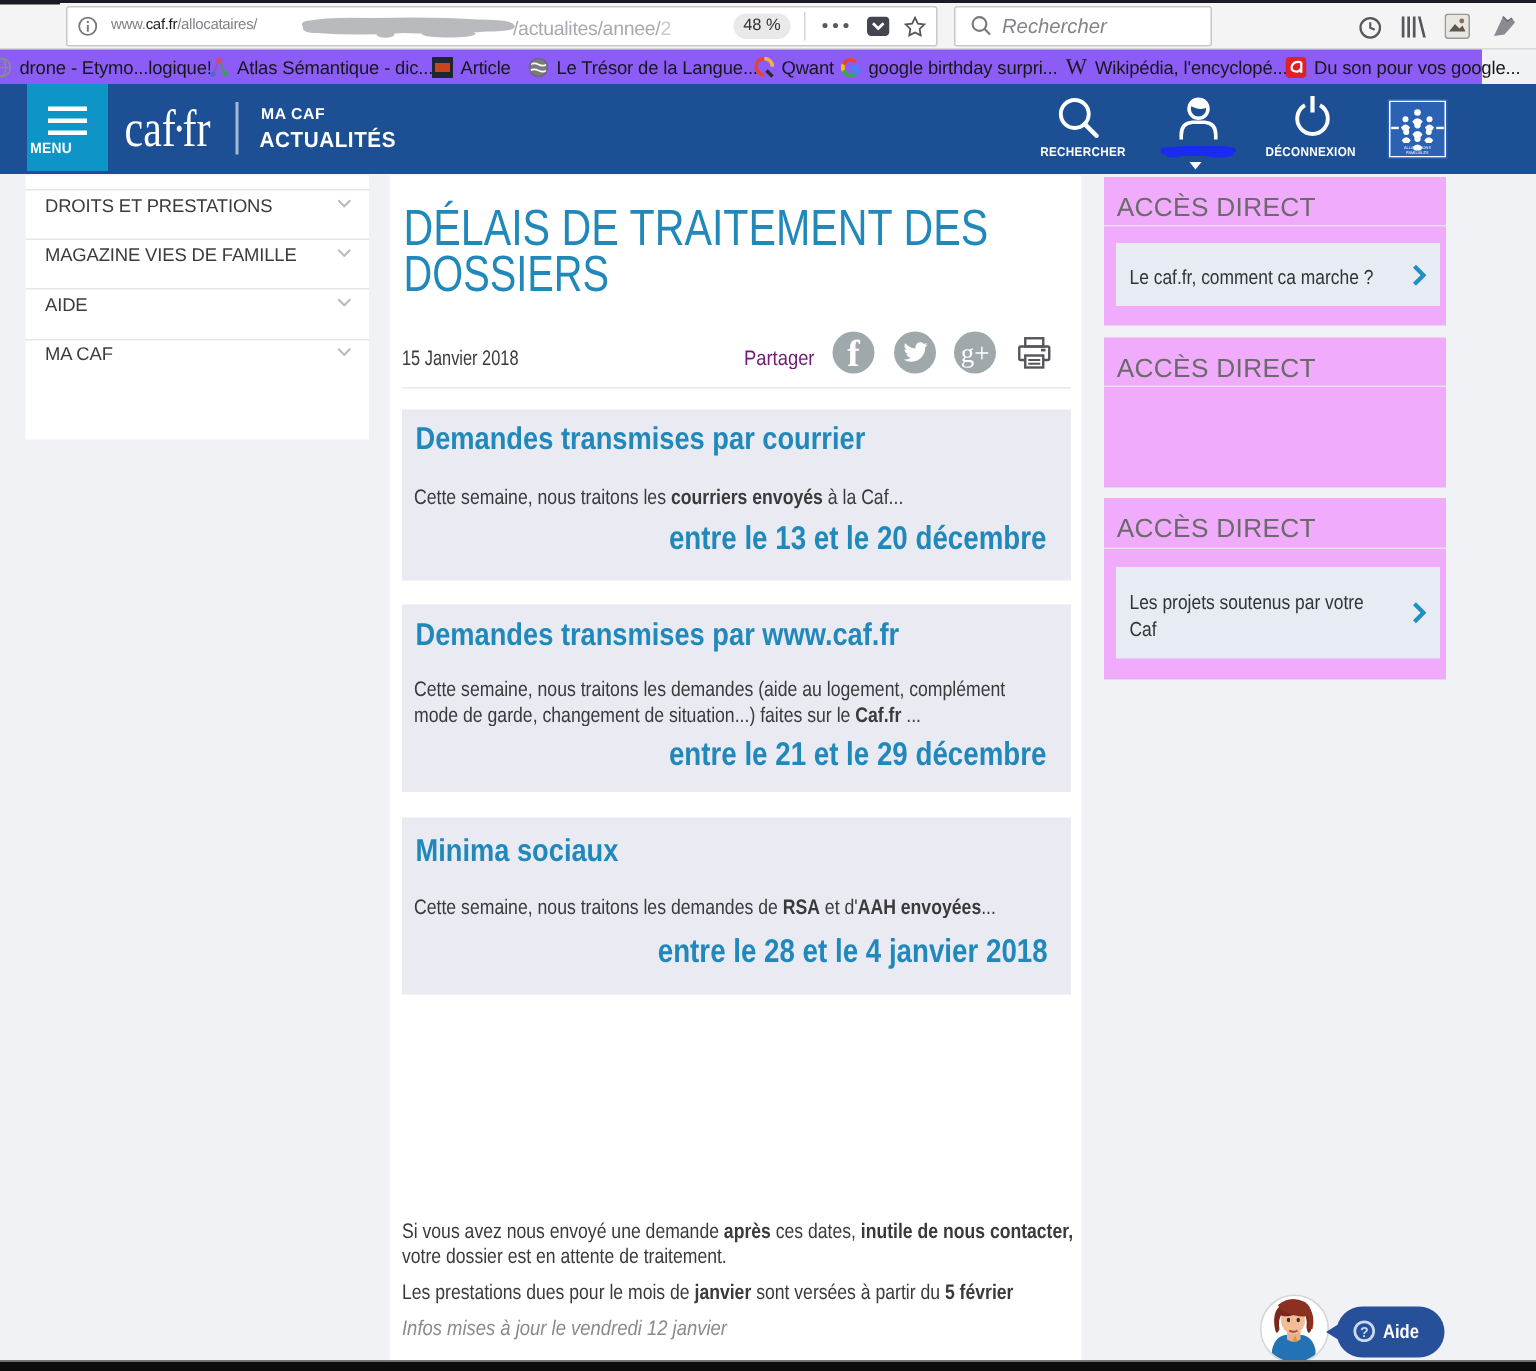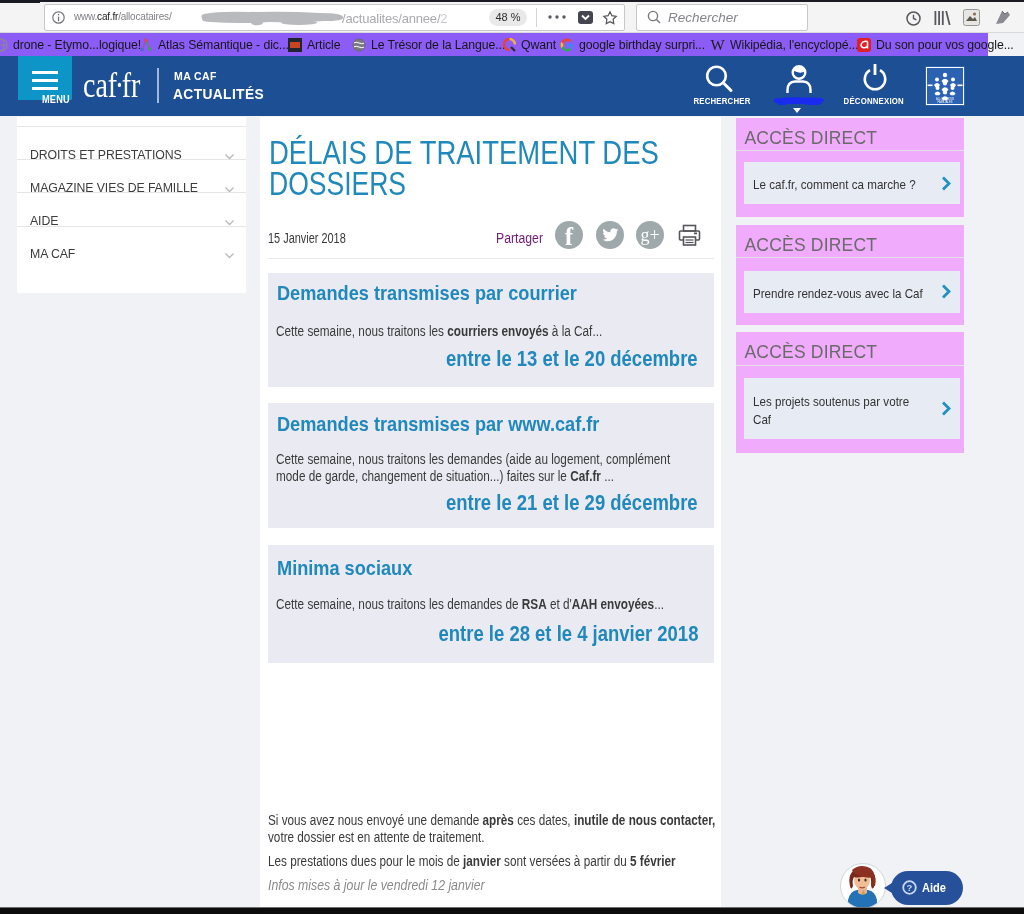--- a/index.html
+++ b/index.html
@@ -16,32 +16,32 @@
 #searchbar{left:636px;top:4px;width:172px;height:27px;background:#fff;border:1px solid #c8c8ca;border-radius:2px}
 #urltxt{left:74px;top:11px;font-size:10px;letter-spacing:-.2px;color:#808087;white-space:nowrap}
 #urltxt b{color:#1b1b1d;font-weight:normal}
 #zoompill{left:489px;top:9px;width:38px;height:17px;background:#e9e9ea;border-radius:9px;font-size:11px;color:#2f2f31;text-align:center;line-height:17px}
 #urlsep{left:536px;top:8px;width:1px;height:19px;background:#d4d4d6}
 #bookbar{left:0;top:33px;width:988px;height:23px;background:#8b5cf6}
 .bk{position:absolute;top:0;display:flex;align-items:center;height:23px;font-size:12.3px;letter-spacing:-.1px;color:#17171a;white-space:nowrap}
 .bk svg,.bk .bico{margin-right:5px;flex:0 0 auto}
 
 #hdr{left:0;top:56px;width:1024px;height:60px;background:#1d4f94}
-#menuTile{left:18px;top:56px;width:54px;height:44px;background:#0c95c6;color:#fff;text-align:right}
+#menuTile{left:18px;top:56px;width:54px;height:58px;background:#0c95c6;color:#fff;text-align:left}
 #menuTile .bars{margin:15px auto 4px;width:26px}
 #menuTile .bar{height:3px;background:#fff;margin-bottom:4.8px}
 #menuTile .lbl{font-size:10px;font-weight:bold;letter-spacing:.2px;transform:scaleX(.92)}
 #caflogo{left:83px;top:68px;color:#fff;font-family:"Liberation Serif",serif;font-size:35px;line-height:35px;transform:scaleX(.80);transform-origin:0 0;letter-spacing:0px;white-space:nowrap}
 #hdrdiv{left:157px;top:68px;width:1.5px;height:35px;background:rgba(255,255,255,.6)}
 #macaf{left:174px;top:70px;color:#fff;font-size:10.5px;font-weight:bold;letter-spacing:.4px}
 #actual{left:173px;top:86px;color:#fff;font-size:14.5px;font-weight:bold;letter-spacing:.4px;transform:scaleX(.95);transform-origin:0 0}
 .hlabel{position:absolute;color:#fff;font-size:8.5px;font-weight:bold;letter-spacing:.2px;text-align:center;white-space:nowrap}
 
 #sidebar{left:17px;top:117px;width:229px;height:176px;background:#fff;padding-top:9px}
-.sitem{height:33.2px;border-top:1px solid #e6e6e8;display:flex;align-items:flex-end;justify-content:space-between;padding:0 11px 0 13px;font-size:12.3px;color:#3b3b3b;letter-spacing:-.1px}
+.sitem{height:33.2px;border-top:1px solid #e6e6e8;display:flex;align-items:flex-start;justify-content:space-between;padding:0 11px 0 13px;font-size:12.3px;color:#3b3b3b;letter-spacing:-.1px}
 .sitem span,.sitem svg{position:relative;top:2.5px}
 .chev{width:11px;height:11px}
 
 #main{left:260px;top:117px;width:461px;height:790px;background:#fff}
 .t34{font-size:34px;line-height:37px;color:#2088ba;white-space:nowrap;transform-origin:0 0}
 #daterow{left:268px;top:230px;font-size:14px;color:#3a3a3a}
 #hr1{left:268px;top:258px;width:446px;height:1px;background:#e9e9eb}
 .box{position:absolute;left:268px;width:446px;background:#e9eaf2}
 .bh{position:absolute;left:9px;font-size:21px;font-weight:bold;color:#2088ba;white-space:nowrap;transform:scaleX(.865);transform-origin:0 0}
 .bt{position:absolute;left:8px;font-size:14px;color:#3a3a3a;line-height:17px;transform:scaleX(.84);transform-origin:0 0;white-space:nowrap}
@@ -320,26 +320,20 @@
     <div class="cardh">ACCÈS DIRECT</div>
     <div class="cardbox">
         <span class="txt">Le caf.fr, comment ca marche ?</span>
         <svg width="10" height="15" viewBox="0 0 10 15">
           <path d="M2 1.5 L8 7.5 L2 13.5" stroke="#2191c0" stroke-width="2.8" fill="none"></path>
         </svg>
       </div>
   </div>
   <div class="card" style="top:224.5px;height:100px">
     <div class="cardh">ACCÈS DIRECT</div>
-    <div class="cardbox" style="margin-top:12.5px">
-        <span class="txt">Prendre rendez-vous avec la Caf</span>
-        <svg width="10" height="15" viewBox="0 0 10 15">
-          <path d="M2 1.5 L8 7.5 L2 13.5" stroke="#2191c0" stroke-width="2.8" fill="none"></path>
-        </svg>
-      </div>
   </div>
   <div class="card" style="top:332px;height:121px">
     <div class="cardh">ACCÈS DIRECT</div>
     <div class="cardbox" style="margin-top:12.5px;height:61px">
         <span class="txt">Les projets soutenus par votre<br>Caf</span>
         <svg width="10" height="15" viewBox="0 0 10 15">
           <path d="M2 1.5 L8 7.5 L2 13.5" stroke="#2191c0" stroke-width="2.8" fill="none"></path>
         </svg>
       </div>
   </div>

